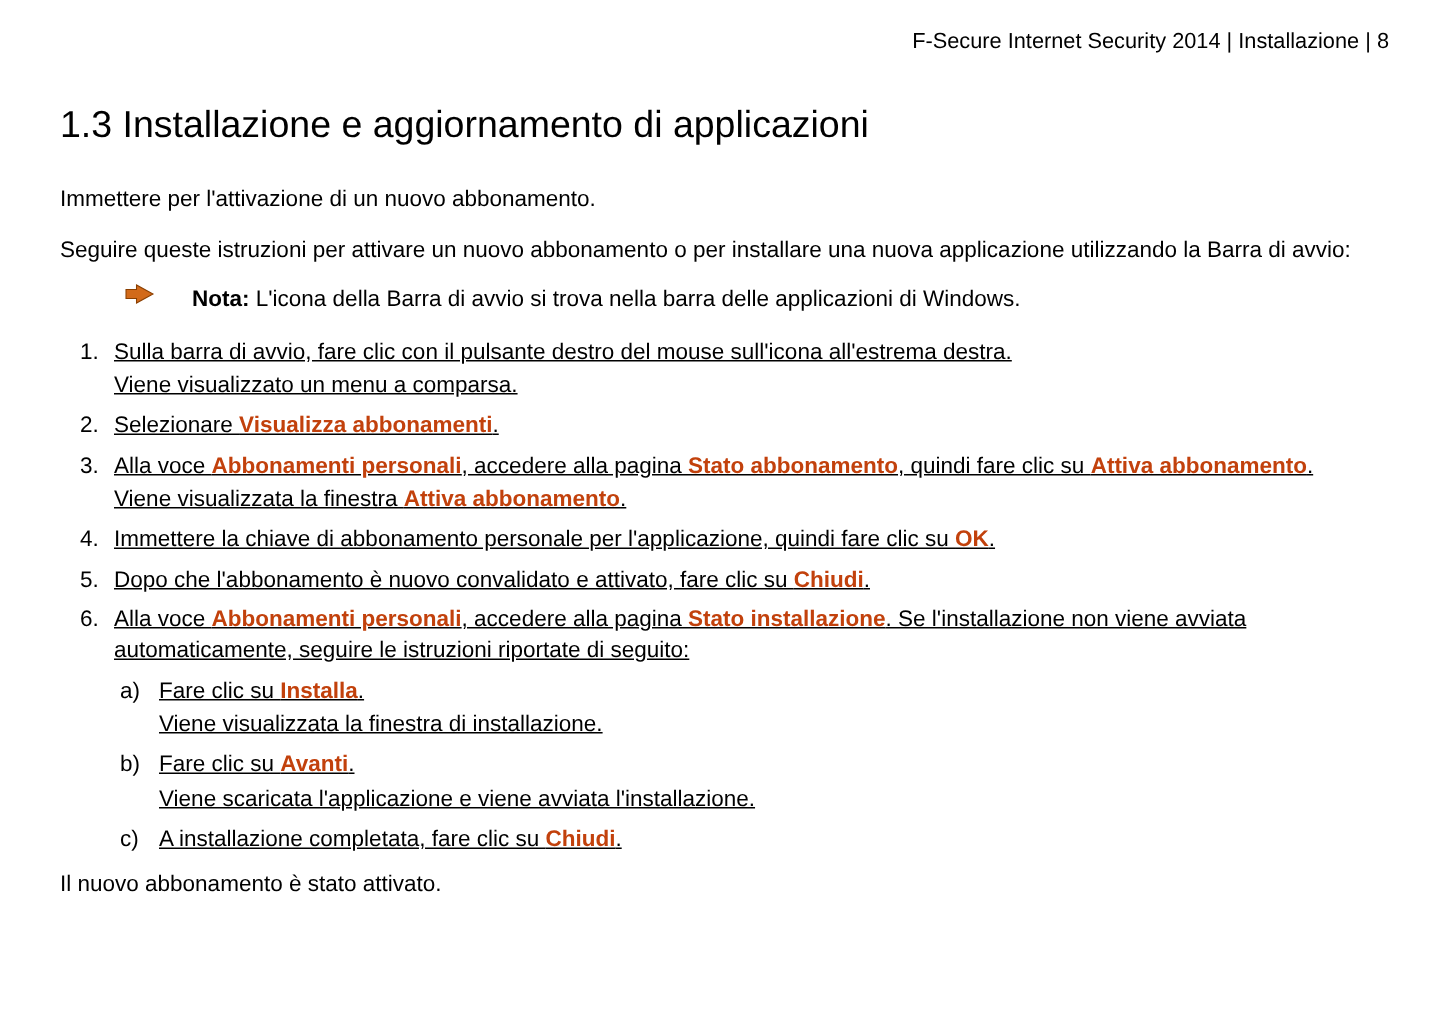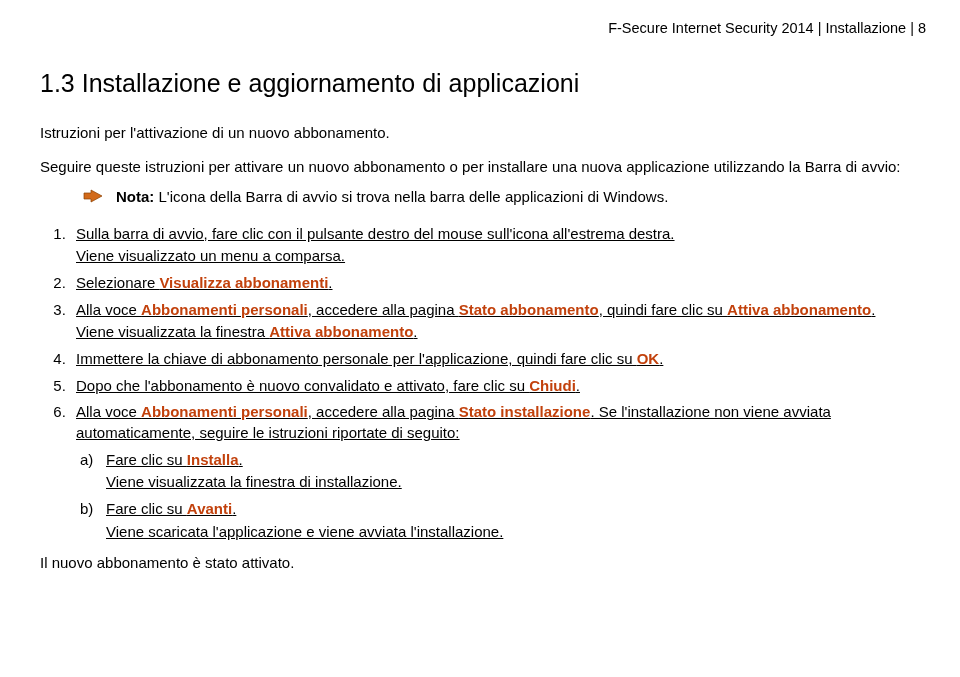--- a/index.html
+++ b/index.html
@@ -31,22 +31,22 @@
     margin: 0 0 22px 0;
   }
   .intro {
     margin: 0 0 14px 0;
   }
   .lead {
     margin: 0 0 8px 0;
   }
   .note-row {
     display: flex;
-    align-items: center;
-    gap: 12px;
+    align-items: flex-end;
+    gap: 24px;
     margin: 6px 0 14px 42px;
   }
   .note-icon {
     flex: 0 0 auto;
     margin-top: 2px;
   }
   .note-text {
     flex: 1;
   }
   .note-label {
@@ -92,21 +92,21 @@
 </style>
 </head>
 <body>
 
 <div class="page">
 
   <div class="header">F-Secure Internet Security 2014 | Installazione | 8</div>
 
   <h1 class="section-title">1.3 Installazione e aggiornamento di applicazioni</h1>
 
-  <p class="intro">Istruzioni per l'attivazione di un nuovo abbonamento.</p>
+  <p class="intro">Immettere per l'attivazione di un nuovo abbonamento.</p>
 
   <p class="lead">Seguire queste istruzioni per attivare un nuovo abbonamento o per installare una nuova applicazione utilizzando la Barra di avvio:</p>
 
   <div class="note-row">
     <span class="note-icon">
       <svg width="22" height="16" viewBox="0 0 22 16">
         <path d="M2 5 L9 5 L9 2 L20 8 L9 14 L9 11 L2 11 Z" fill="#d26a1a" stroke="#8a3f00" stroke-width="0.7"></path>
       </svg>
     </span>
     <span class="note-text">
@@ -139,19 +139,22 @@
       <span>Alla voce </span><span class="hl">Abbonamenti personali</span><span>, accedere alla pagina </span><span class="hl">Stato installazione</span><span>. Se l'installazione non viene avviata automaticamente, seguire le istruzioni riportate di seguito:</span>
       <ol class="sub-list">
         <li>
           <span>Fare clic su </span><span class="hl">Installa</span><span>.</span>
           <span class="li-sub">Viene visualizzata la finestra di installazione.</span>
         </li>
         <li>
           <span>Fare clic su </span><span class="hl">Avanti</span><span>.</span>
           <span class="li-sub">Viene scaricata l'applicazione e viene avviata l'installazione.</span>
         </li>
+        <li>
+          <span>A installazione completata, fare clic su </span><span class="hl">Chiudi</span><span>.</span>
+        </li>
       </ol>
     </li>
   </ol>
 
   <p class="closing">Il nuovo abbonamento è stato attivato.</p>
 
 </div>
 
 </body></html>

